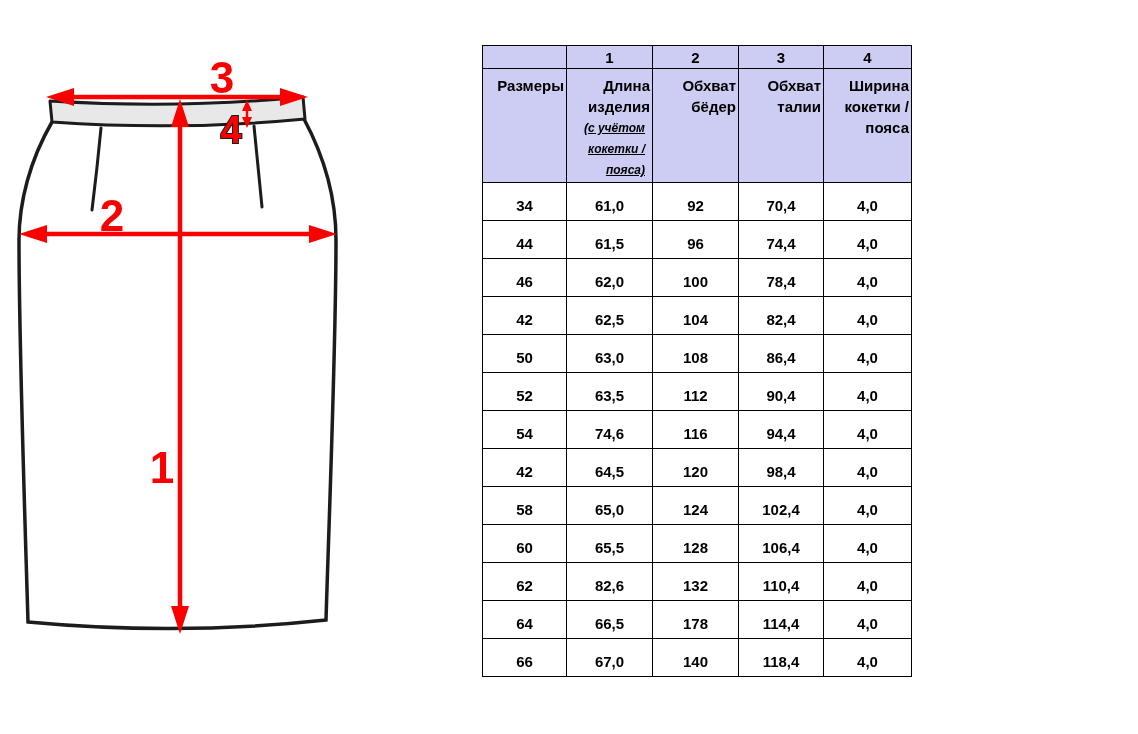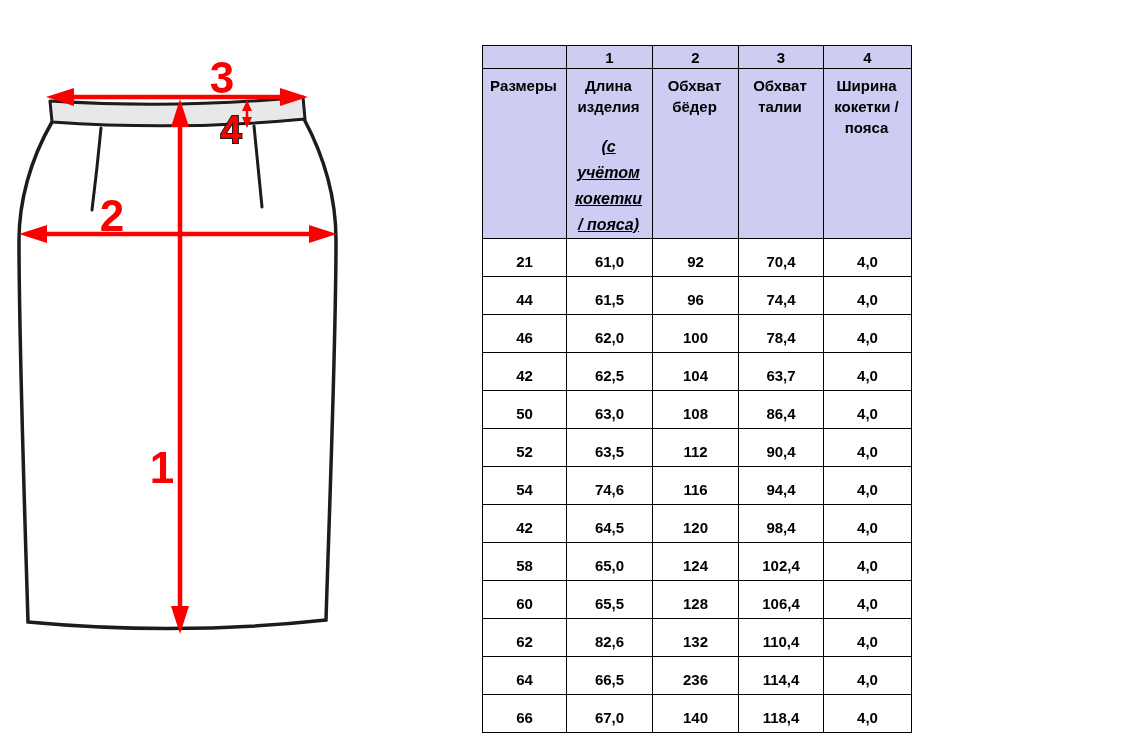--- a/index.html
+++ b/index.html
@@ -21,28 +21,28 @@
   .size-table th, .size-table td {
     border:1px solid #000000;
     overflow:hidden;
   }
   .size-table th { background:#cdccf2; }
   th.num-cell {
     height:22px; font-size:15px; font-weight:bold;
     text-align:center; vertical-align:middle; padding:0;
   }
   .header-row th {
-    height:114px; vertical-align:top; text-align:center;
+    height:114px; vertical-align:top; text-align:right;
     font-size:15px; font-weight:bold; line-height:21px;
     padding:6px 2px 0 0; box-sizing:border-box;
   }
   .header-note {
-    display:block; margin-top:17px; padding:0 5px;
-    font-size:16px; font-style:italic; font-weight:600;
-    text-decoration:underline; line-height:26px;
+    display:block; margin-top:1px; padding:0 5px;
+    font-size:12px; font-style:italic; font-weight:600;
+    text-decoration:underline; line-height:21px;
   }
   .size-table td {
     height:38px; box-sizing:border-box;
     text-align:center; vertical-align:middle; padding-top:9px;
     font-size:15px; font-weight:bold;
   }
 </style>
 </head>
 <body>
 
@@ -109,21 +109,21 @@
         <span>Длина изделия</span>
         <span class="header-note">(с учётом кокетки / пояса)</span>
       </th>
       <th>Обхват бёдер</th>
       <th>Обхват талии</th>
       <th>Ширина кокетки / пояса</th>
     </tr>
   </thead>
   <tbody>
       <tr>
-    <td>21</td>
+    <td>34</td>
     <td>61,0</td>
     <td>92</td>
     <td>70,4</td>
     <td>4,0</td>
   </tr>
       <tr>
     <td>44</td>
     <td>61,5</td>
     <td>96</td>
     <td>74,4</td>
@@ -133,21 +133,21 @@
     <td>46</td>
     <td>62,0</td>
     <td>100</td>
     <td>78,4</td>
     <td>4,0</td>
   </tr>
       <tr>
     <td>42</td>
     <td>62,5</td>
     <td>104</td>
-    <td>63,7</td>
+    <td>82,4</td>
     <td>4,0</td>
   </tr>
       <tr>
     <td>50</td>
     <td>63,0</td>
     <td>108</td>
     <td>86,4</td>
     <td>4,0</td>
   </tr>
       <tr>
@@ -188,21 +188,21 @@
       <tr>
     <td>62</td>
     <td>82,6</td>
     <td>132</td>
     <td>110,4</td>
     <td>4,0</td>
   </tr>
       <tr>
     <td>64</td>
     <td>66,5</td>
-    <td>236</td>
+    <td>178</td>
     <td>114,4</td>
     <td>4,0</td>
   </tr>
       <tr>
     <td>66</td>
     <td>67,0</td>
     <td>140</td>
     <td>118,4</td>
     <td>4,0</td>
   </tr>

